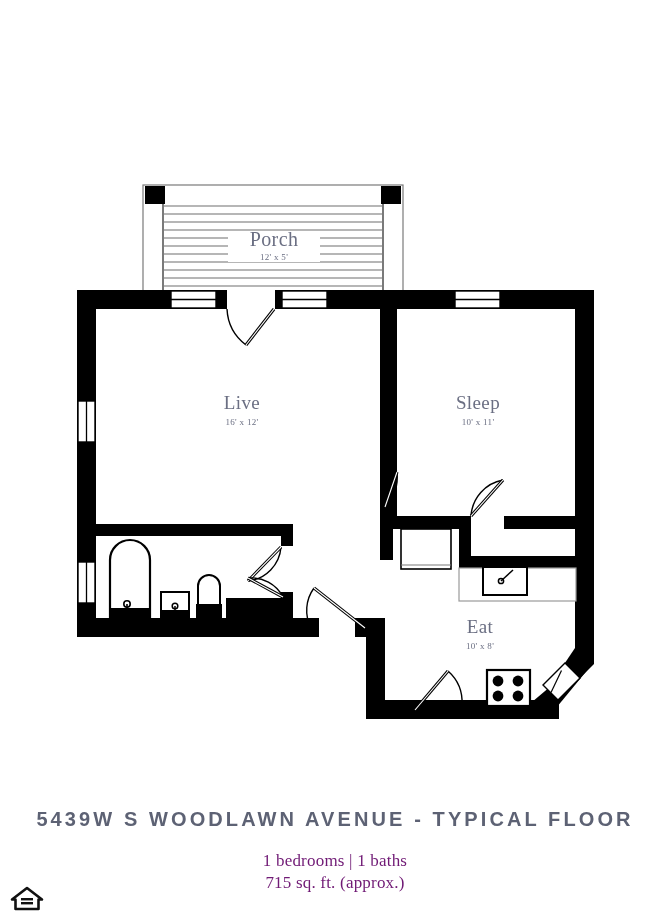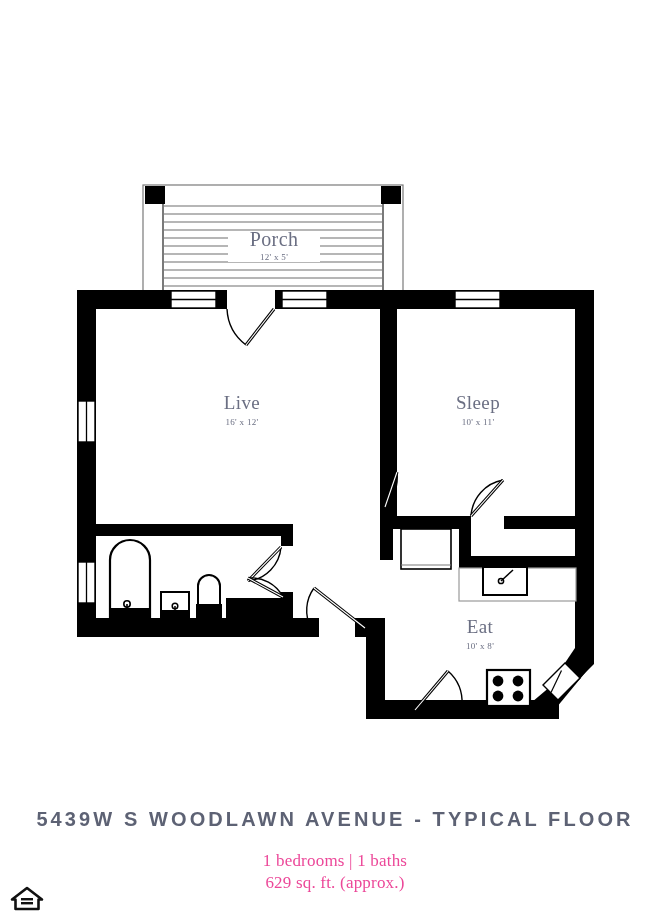--- a/index.html
+++ b/index.html
@@ -59,21 +59,21 @@
     font-size: 20px;
     font-weight: bold;
     color: #5d6274;
     letter-spacing: 3.1px;
     margin: 18px 0 0 0;
     white-space: nowrap;
   }
   #plan-subtitle-1, #plan-subtitle-2 {
     font-family: "Liberation Serif", serif;
     font-size: 17px;
-    color: #ec4899;
+    color: #701a75;
     letter-spacing: 0.2px;
     margin: 0;
   }
   #plan-subtitle-1 { margin-top: 20px; }
   #plan-subtitle-2 { margin-top: 2px; }
   #eho-logo {
     position: absolute;
     left: 10px;
     top: 886px;
     width: 34px;
@@ -293,20 +293,20 @@
     <text class="room-name" x="480" y="633">Eat</text>
     <text class="room-dims" x="480" y="649">10' x 8'</text>
   </g>
 
 </svg>
 </div>
 
 <div id="caption-block">
   <div id="plan-title">5439W S WOODLAWN AVENUE - TYPICAL FLOOR</div>
   <div id="plan-subtitle-1">1 bedrooms | 1 baths</div>
-  <div id="plan-subtitle-2">629 sq. ft. (approx.)</div>
+  <div id="plan-subtitle-2">715 sq. ft. (approx.)</div>
 </div>
 
 <svg id="eho-logo" viewBox="0 0 34 26" xmlns="http://www.w3.org/2000/svg">
   <path d="M17 2 L32 13.5 L28.5 13.5 L28.5 23 L5.5 23 L5.5 13.5 L2 13.5 Z" fill="none" stroke="#111111" stroke-width="2.6" stroke-linejoin="round"></path>
   <rect x="11" y="12" width="12" height="2.4" fill="#111111"></rect>
   <rect x="11" y="16" width="12" height="2.4" fill="#111111"></rect>
 </svg>
 
 </body></html>

